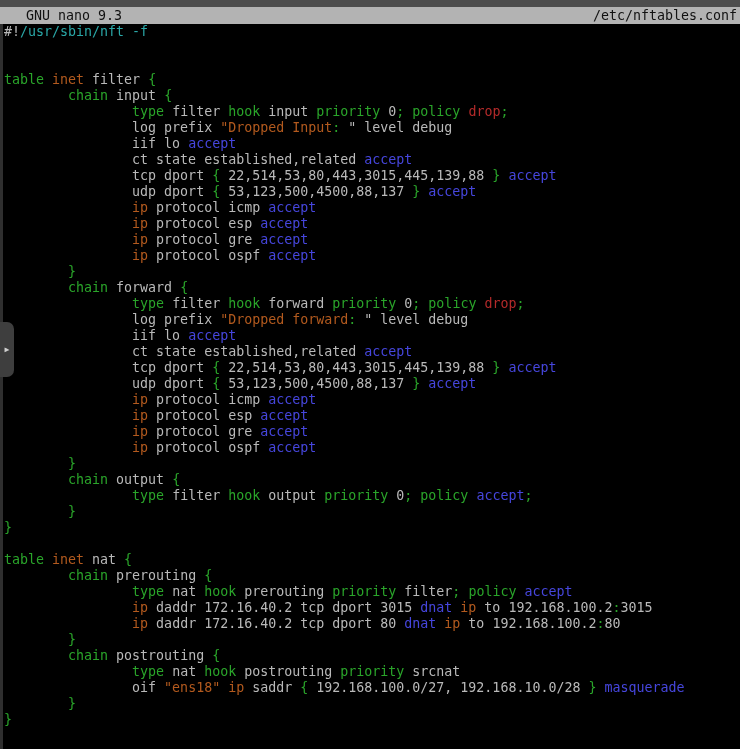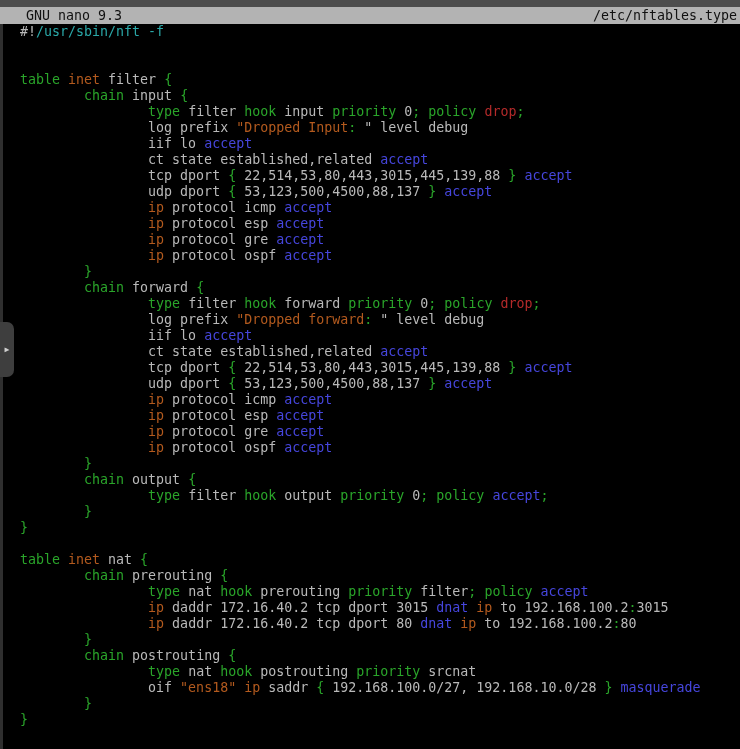--- a/index.html
+++ b/index.html
@@ -12,21 +12,21 @@
   .titlebar {
     position:absolute; top:7px; left:0; width:740px; height:17px;
     background:#b3b3b3; color:#111;
     font-size:13.3px; line-height:17px;
     display:flex; justify-content:space-between;
     padding:0 3px 0 10px; box-sizing:border-box;
     white-space:pre;
   }
   .code {
     position:absolute; top:24px; left:0; width:740px; bottom:0;
-    padding-left:20px; box-sizing:border-box;
+    padding-left:4px; box-sizing:border-box;
   }
   .code-line {
     height:16px; line-height:16px; font-size:13.3px;
     white-space:pre; letter-spacing:0;
   }
   .left-line {
     position:absolute; top:24px; left:0; width:3px; height:725px;
     background:#2f2f2f;
   }
   .side-tab {
@@ -39,21 +39,21 @@
     color:#cfcfcf; font-size:8px; line-height:8px;
   }
 </style>
 </head>
 <body style="background: rgb(0, 0, 0);">
 
 <div class="screen">
   <div class="top-strip" style="background: rgb(77, 77, 77);"></div>
   <div class="titlebar" style="background: rgb(179, 179, 179); color: rgb(17, 17, 17);">
     <span>  GNU nano 9.3</span>
-    <span>/etc/nftables.type</span>
+    <span>/etc/nftables.conf</span>
   </div>
   <div class="code">
       <div class="code-line"><span style="color: rgb(185, 185, 185);">#!</span><span style="color: rgb(42, 168, 168);">/usr/sbin/nft -f</span></div>
       <div class="code-line"></div>
       <div class="code-line"></div>
       <div class="code-line"><span style="color: rgb(42, 165, 42);">table</span><span style="color: rgb(185, 185, 185);"> </span><span style="color: rgb(179, 90, 30);">inet</span><span style="color: rgb(185, 185, 185);"> filter </span><span style="color: rgb(42, 165, 42);">{</span></div>
       <div class="code-line"><span style="color: rgb(185, 185, 185);">        </span><span style="color: rgb(42, 165, 42);">chain</span><span style="color: rgb(185, 185, 185);"> input </span><span style="color: rgb(42, 165, 42);">{</span></div>
       <div class="code-line"><span style="color: rgb(185, 185, 185);">                </span><span style="color: rgb(42, 165, 42);">type</span><span style="color: rgb(185, 185, 185);"> filter </span><span style="color: rgb(42, 165, 42);">hook</span><span style="color: rgb(185, 185, 185);"> input </span><span style="color: rgb(42, 165, 42);">priority</span><span style="color: rgb(185, 185, 185);"> 0</span><span style="color: rgb(42, 165, 42);">;</span><span style="color: rgb(185, 185, 185);"> </span><span style="color: rgb(42, 165, 42);">policy</span><span style="color: rgb(185, 185, 185);"> </span><span style="color: rgb(180, 42, 42);">drop</span><span style="color: rgb(42, 165, 42);">;</span></div>
       <div class="code-line"><span style="color: rgb(185, 185, 185);">                log prefix </span><span style="color: rgb(179, 90, 30);">"Dropped Input</span><span style="color: rgb(42, 165, 42);">:</span><span style="color: rgb(185, 185, 185);"> " level debug</span></div>
       <div class="code-line"><span style="color: rgb(185, 185, 185);">                iif lo </span><span style="color: rgb(70, 70, 221);">accept</span></div>

